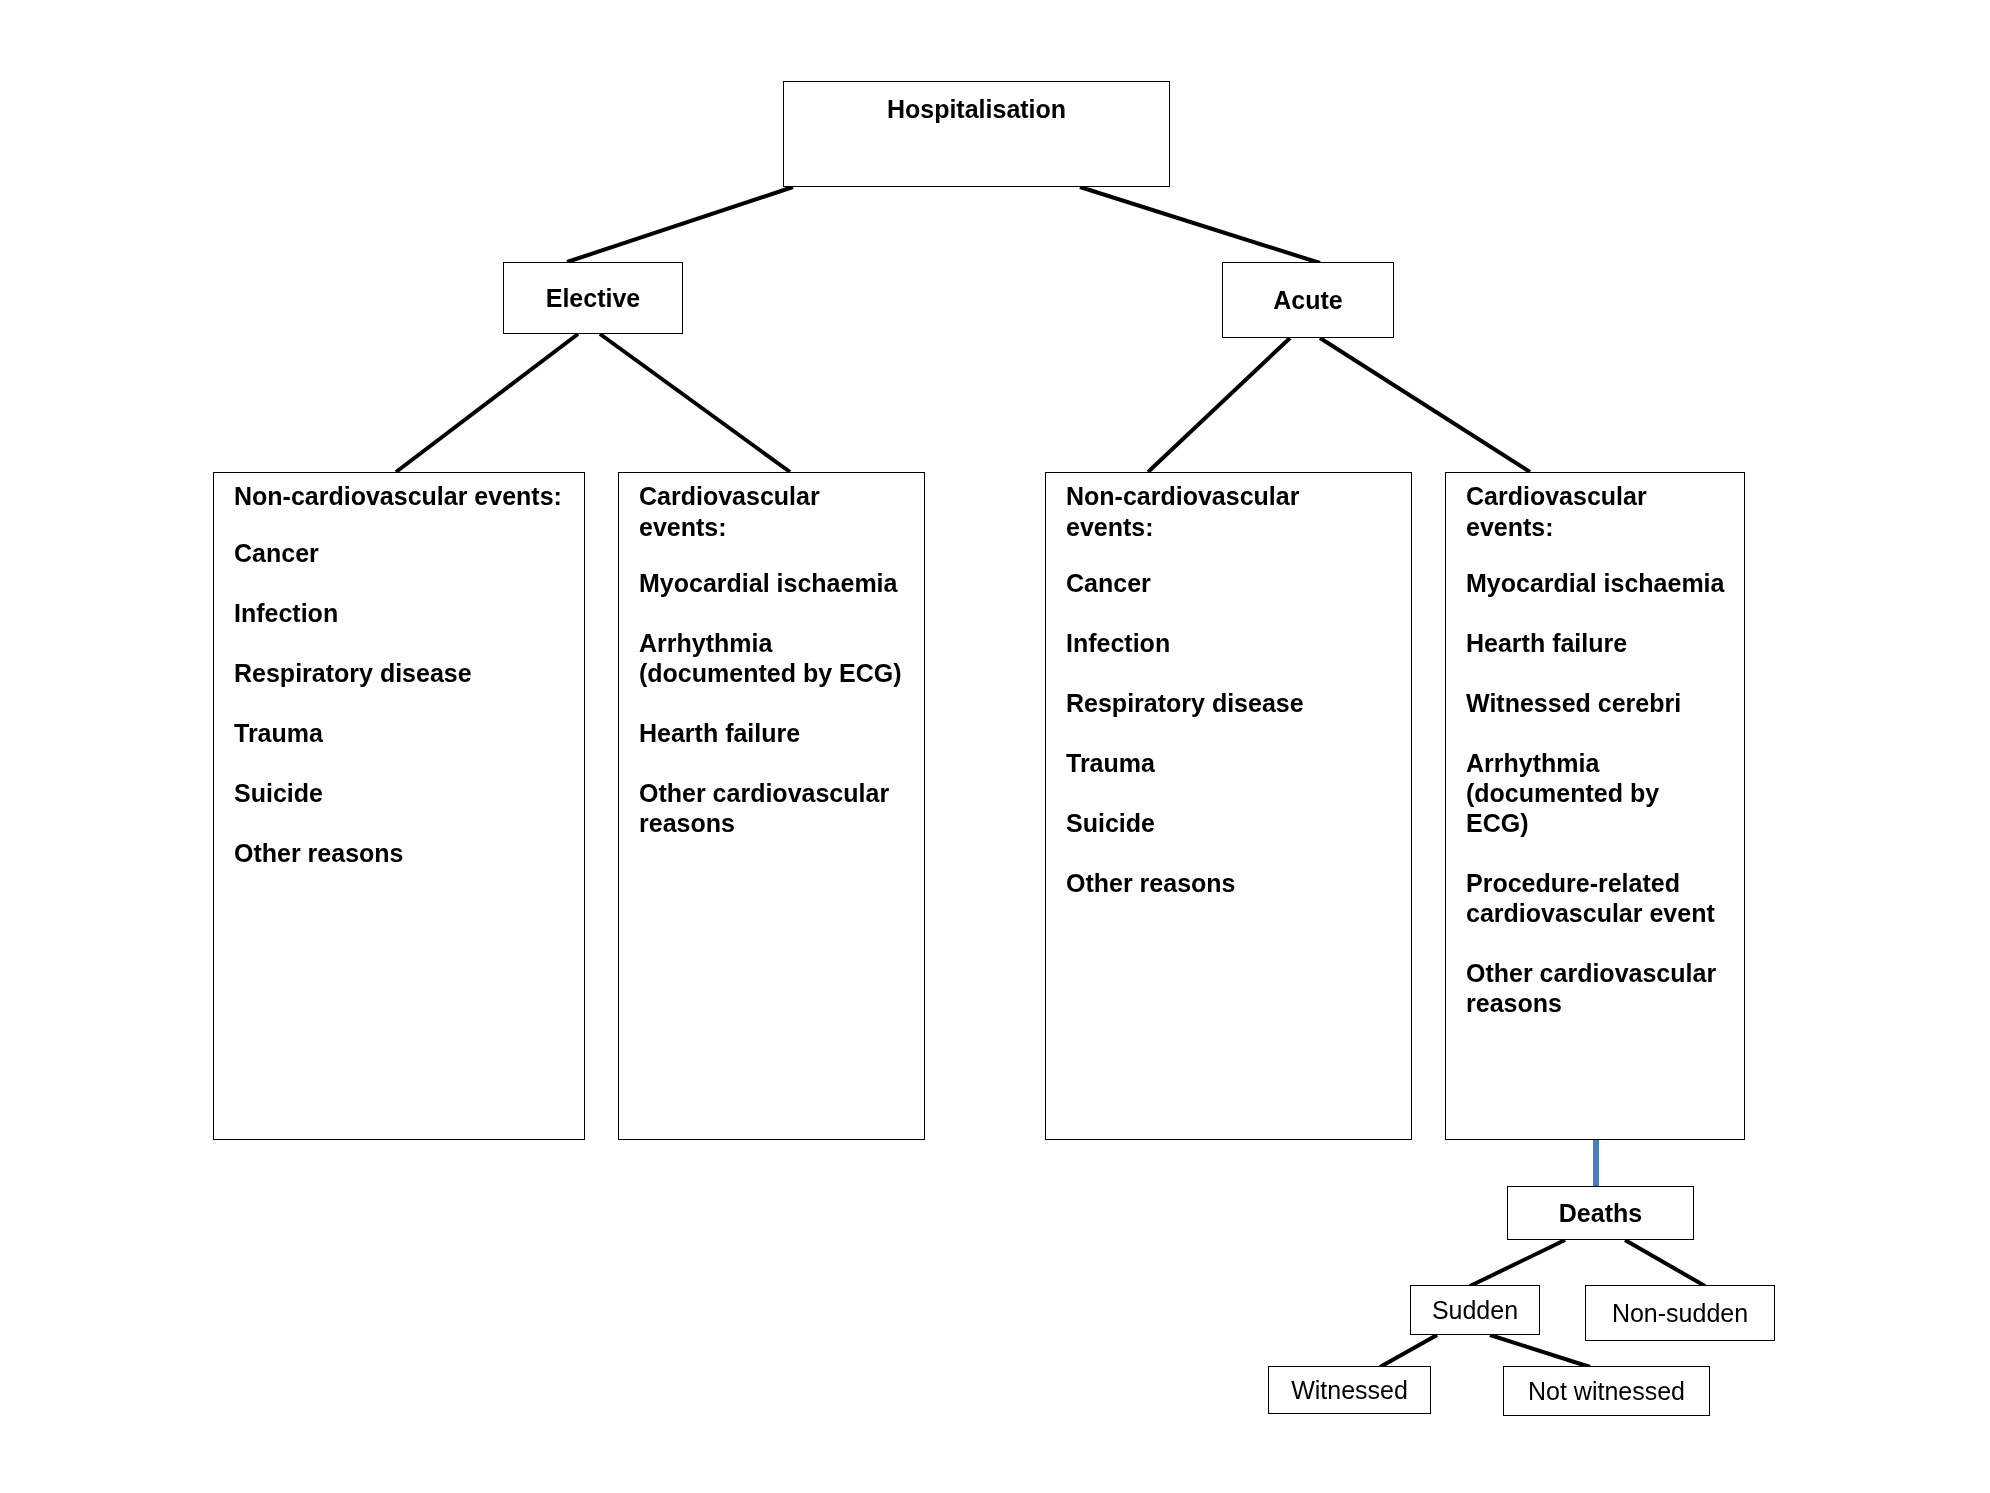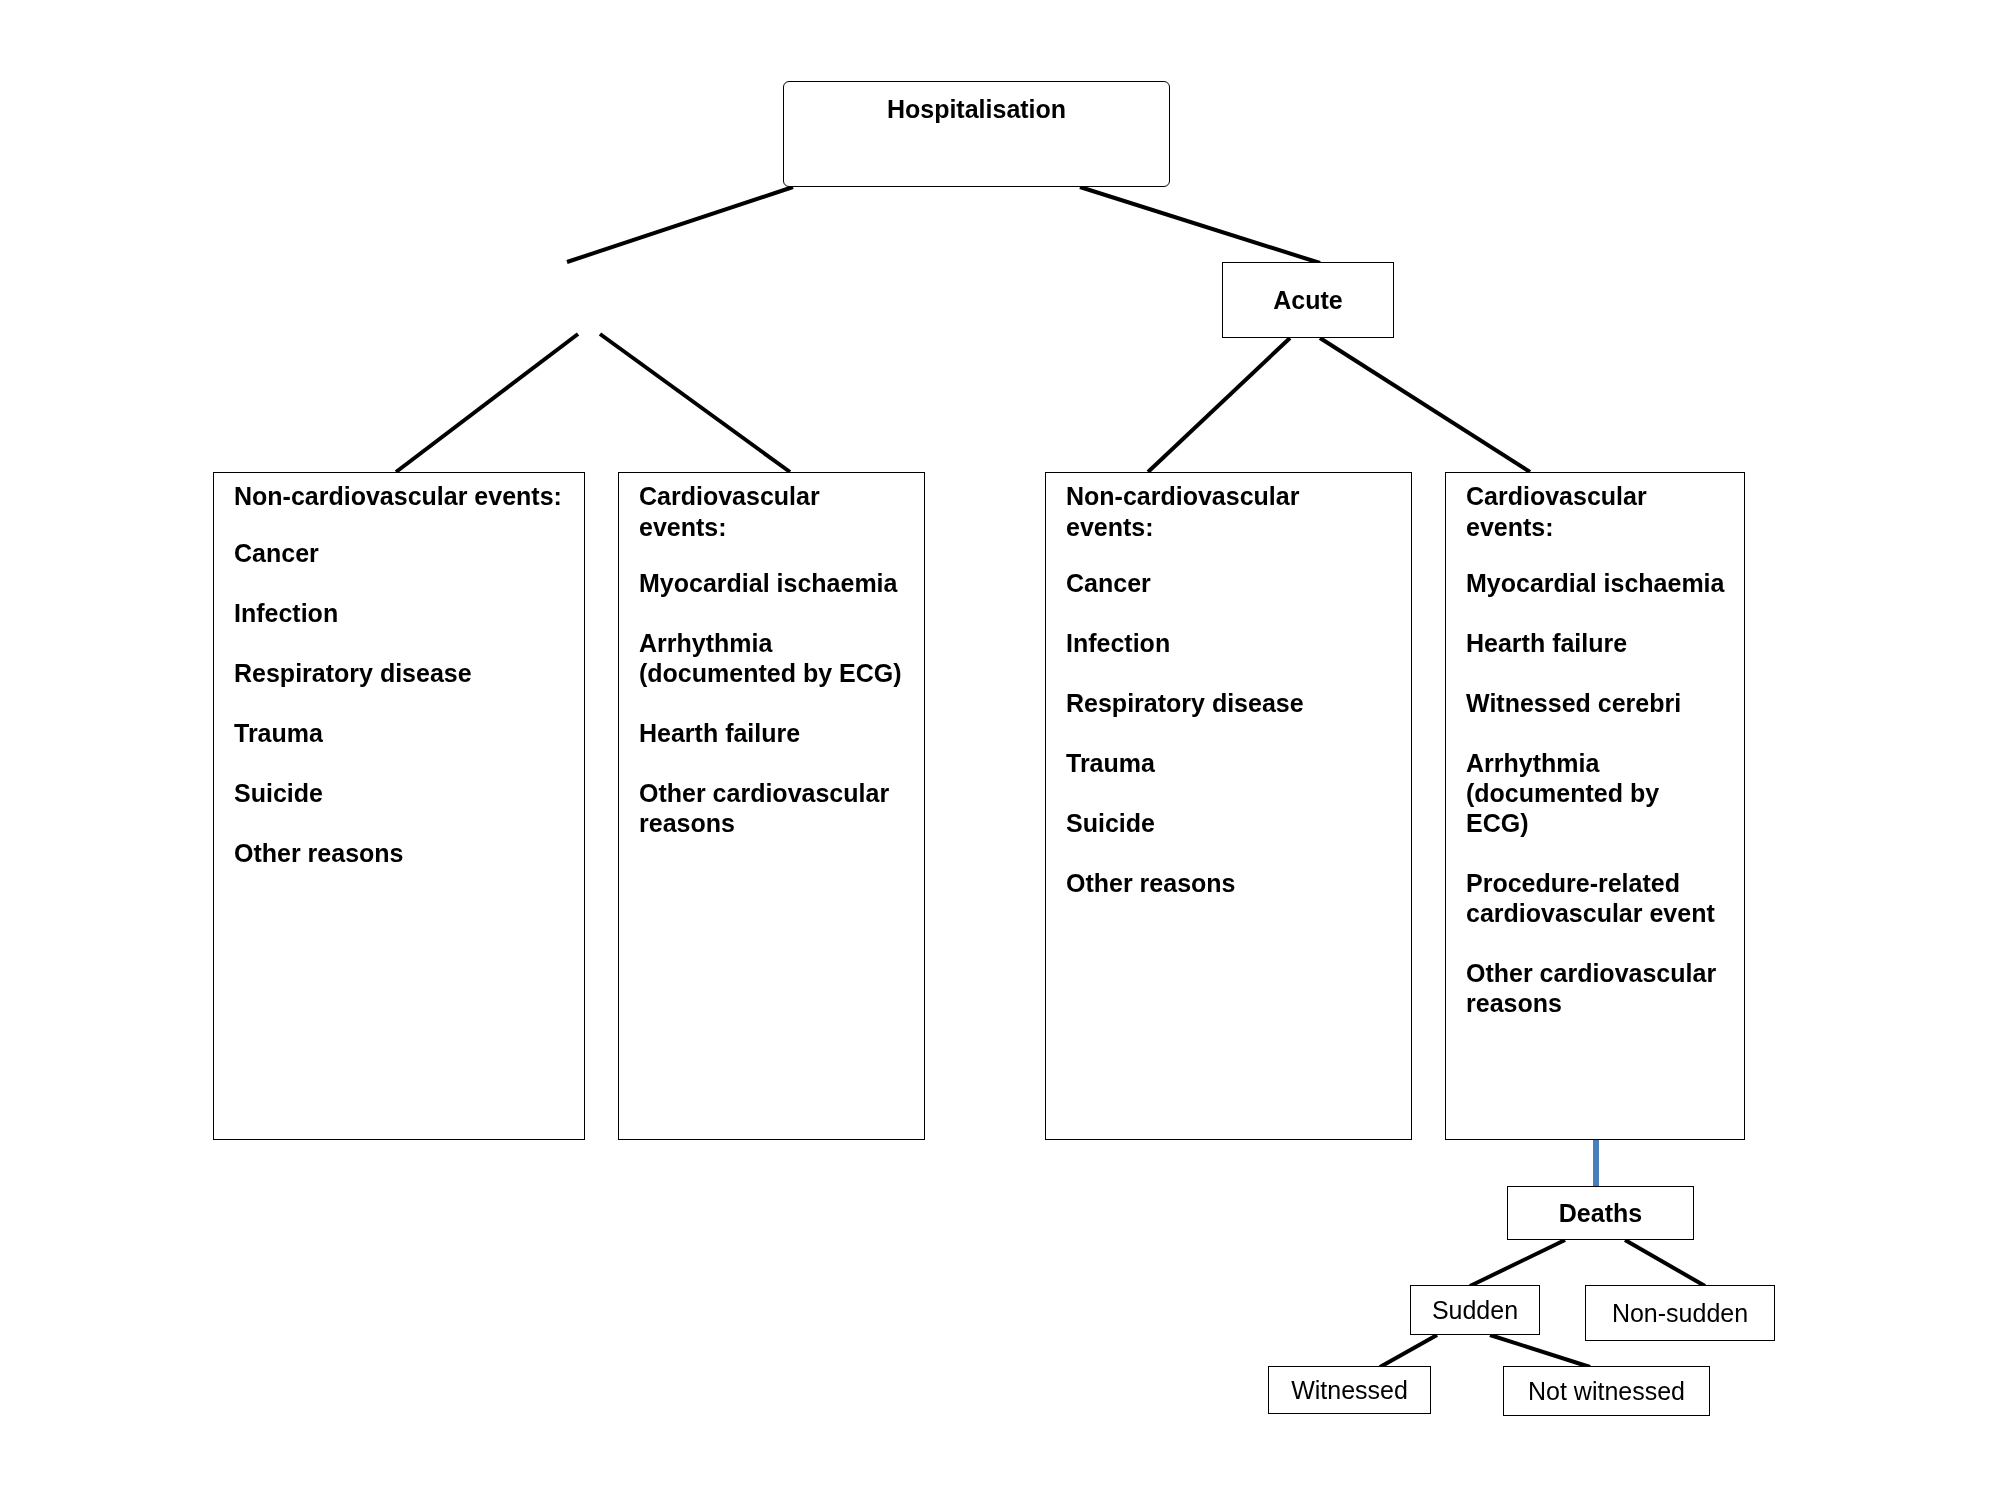--- a/index.html
+++ b/index.html
@@ -98,24 +98,27 @@
       <line x1="1490" y1="1335" x2="1590" y2="1367"></line>
 
       <line x1="1565" y1="1240" x2="1470" y2="1286"></line>
       <line x1="1625" y1="1240" x2="1705" y2="1286"></line>
     </g>
     <g stroke="#4A7EBB" stroke-width="6" fill="none">
       <line x1="1596" y1="1140" x2="1596" y2="1186"></line>
     </g>
   </svg>
 
-  <div class="node node-center" style="left:783px; top:81px; width:387px; height:106px;border-radius:6px;">
+  <div class="node node-center" style="left:783px; top:81px; width:387px; height:106px;">
     <span class="node-title">Hospitalisation</span>
   </div>
 
+  <div class="node node-small" style="left:503px; top:262px; width:180px; height:72px;">
+    <span class="node-title node-label">Elective</span>
+  </div>
 
   <div class="node node-small" style="left:1222px; top:262px; width:172px; height:76px;">
     <span class="node-title node-label">Acute</span>
   </div>
 
   <div class="node panel" style="left:213px; top:472px; width:372px; height:668px;">
     <span class="node-title">Non-cardiovascular events:</span>
     <ul class="panel-list">
       <li>Cancer</li>
       <li>Infection</li>

